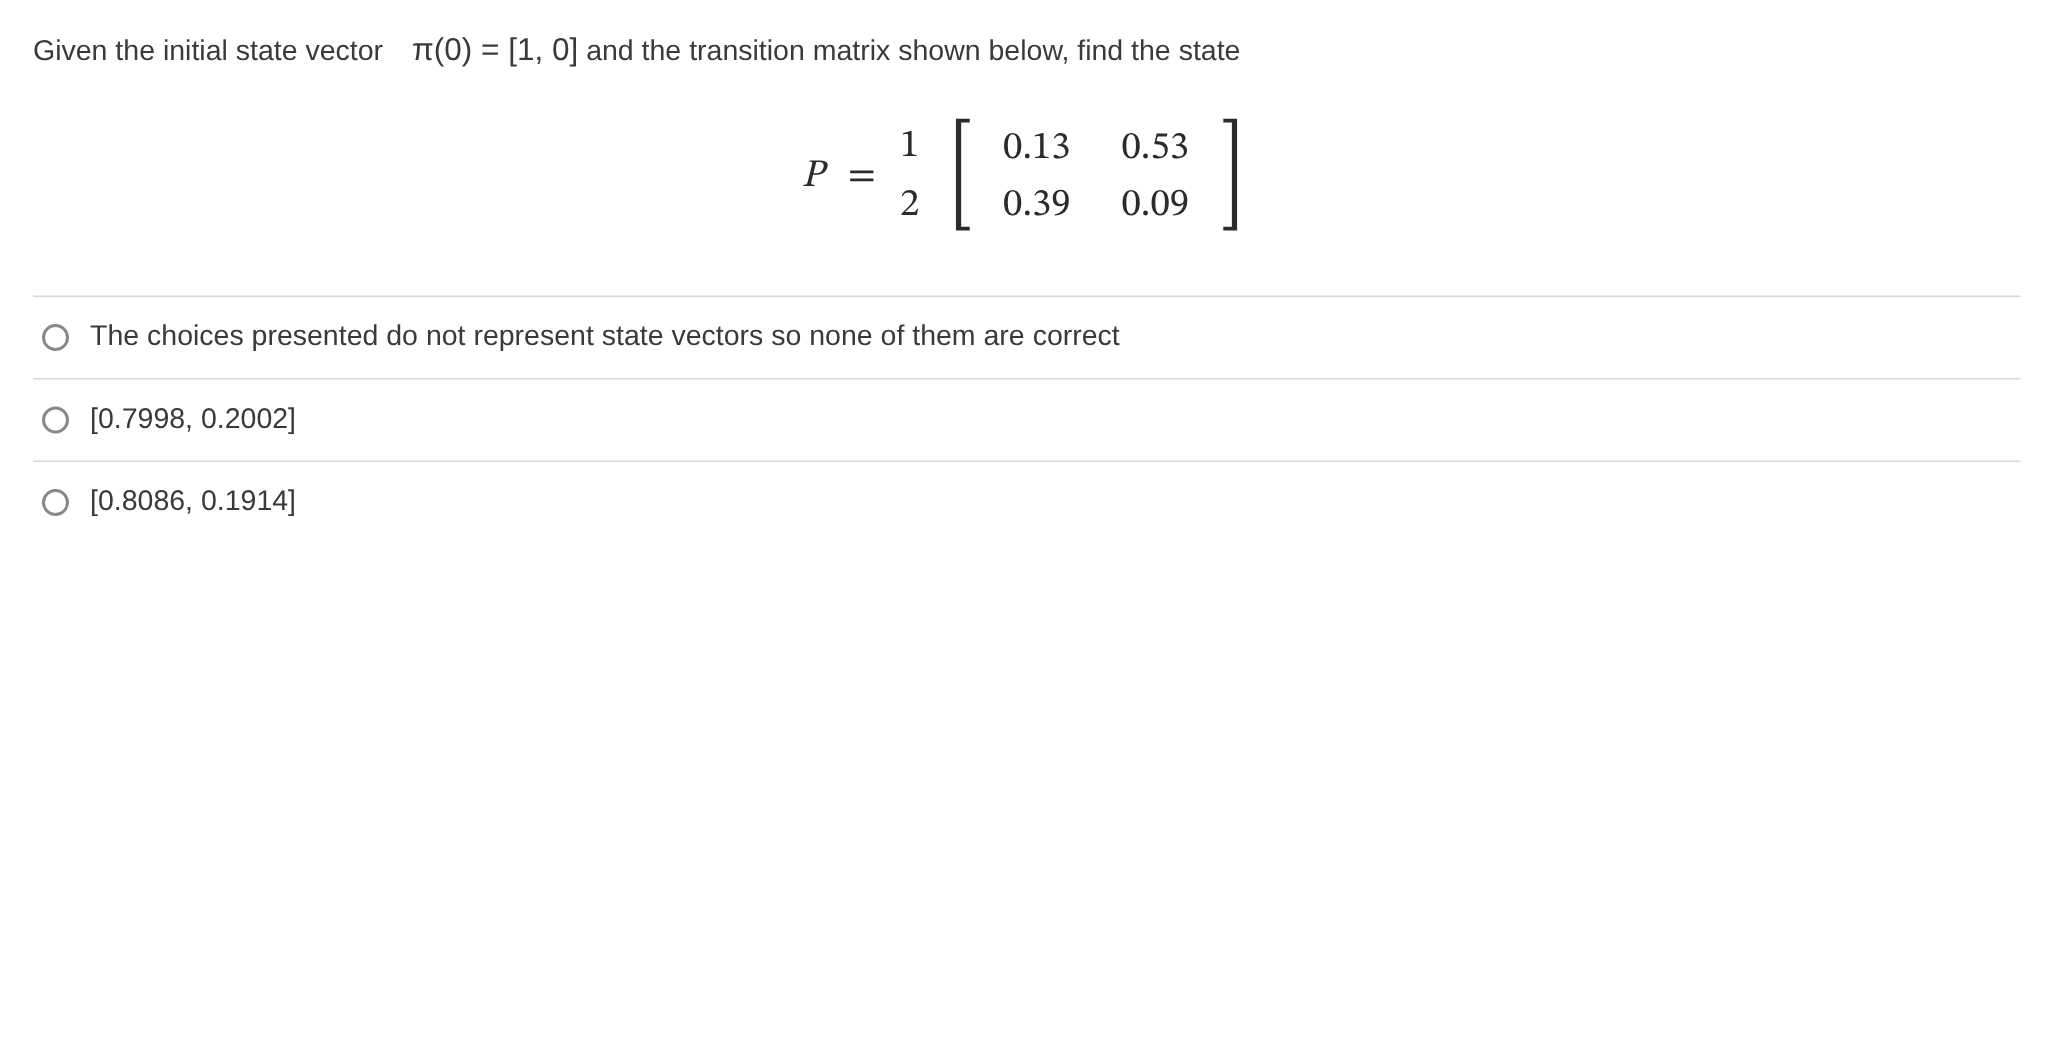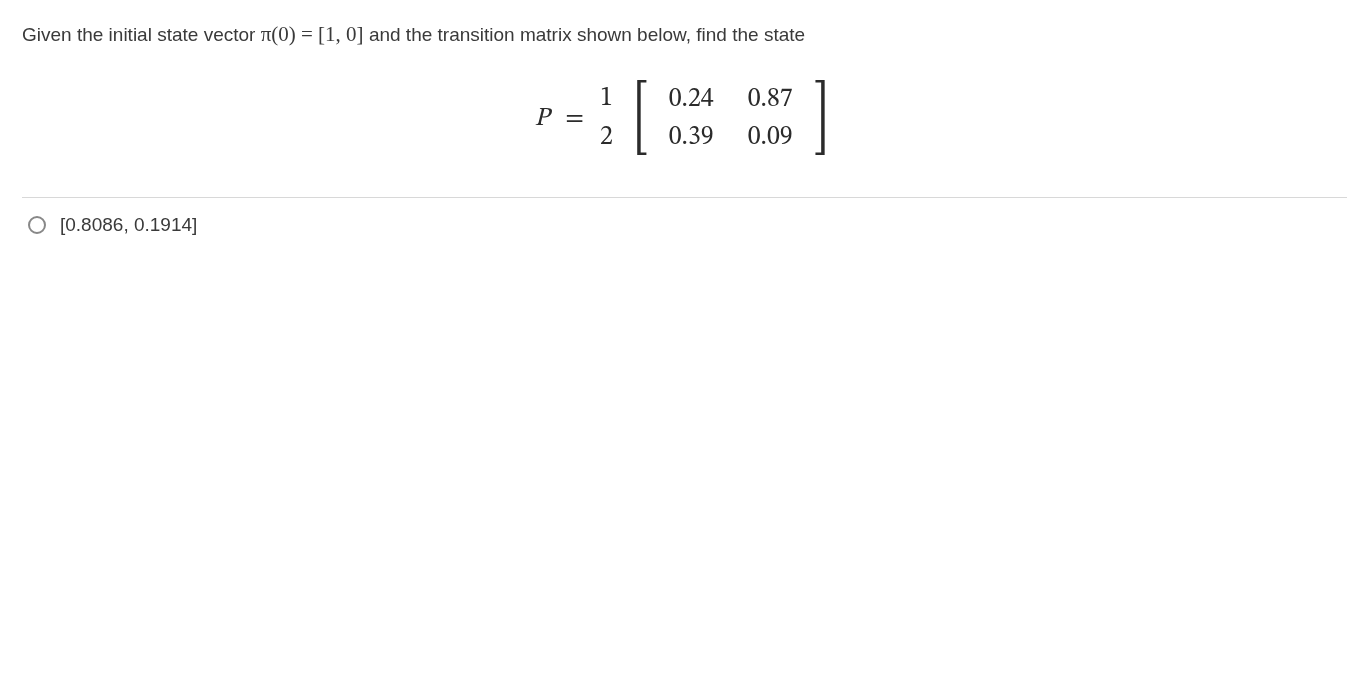--- a/index.html
+++ b/index.html
@@ -10,22 +10,23 @@
     background: #fff;
     padding: 18px 22px;
     width: 1369px;
   }
   .question-text {
     line-height: 1.55;
     margin-bottom: 28px;
     color: #3a3a3a;
   }
   .question-text .math {
-    font-family: Liberation Serif, serif;
+    font-family: Liberation Sans, sans-serif;
     font-size: 21px;
+    margin-left: 14px;
   }
   .matrix-block {
     text-align: center;
     margin: 10px 0 40px 0;
     font-family: "Cambria Math", "STIX Two Math", "Times New Roman", serif;
     font-size: 26px;
     line-height: 1;
   }
   .matrix-wrap {
     display: inline-flex;
@@ -90,27 +91,35 @@
 <div class="matrix-block">
   <span class="matrix-wrap">
     <span class="eq-lhs">P</span>
     <span class="eq-op">=</span>
     <span class="row-labels">
       <span>1</span>
       <span>2</span>
     </span>
     <span class="bracket">[</span>
     <span class="matrix-grid">
-      <span>0.24</span>
-      <span>0.87</span>
+      <span>0.13</span>
+      <span>0.53</span>
       <span>0.39</span>
       <span>0.09</span>
     </span>
     <span class="bracket">]</span>
   </span>
 </div>
 
 <div class="options">
   <label class="option">
     <span class="radio"></span>
+    <span>The choices presented do not represent state vectors so none of them are correct</span>
+  </label>
+  <label class="option">
+    <span class="radio"></span>
+    <span>[0.7998, 0.2002]</span>
+  </label>
+  <label class="option">
+    <span class="radio"></span>
     <span>[0.8086, 0.1914]</span>
   </label>
 </div>
 
 </body></html>

